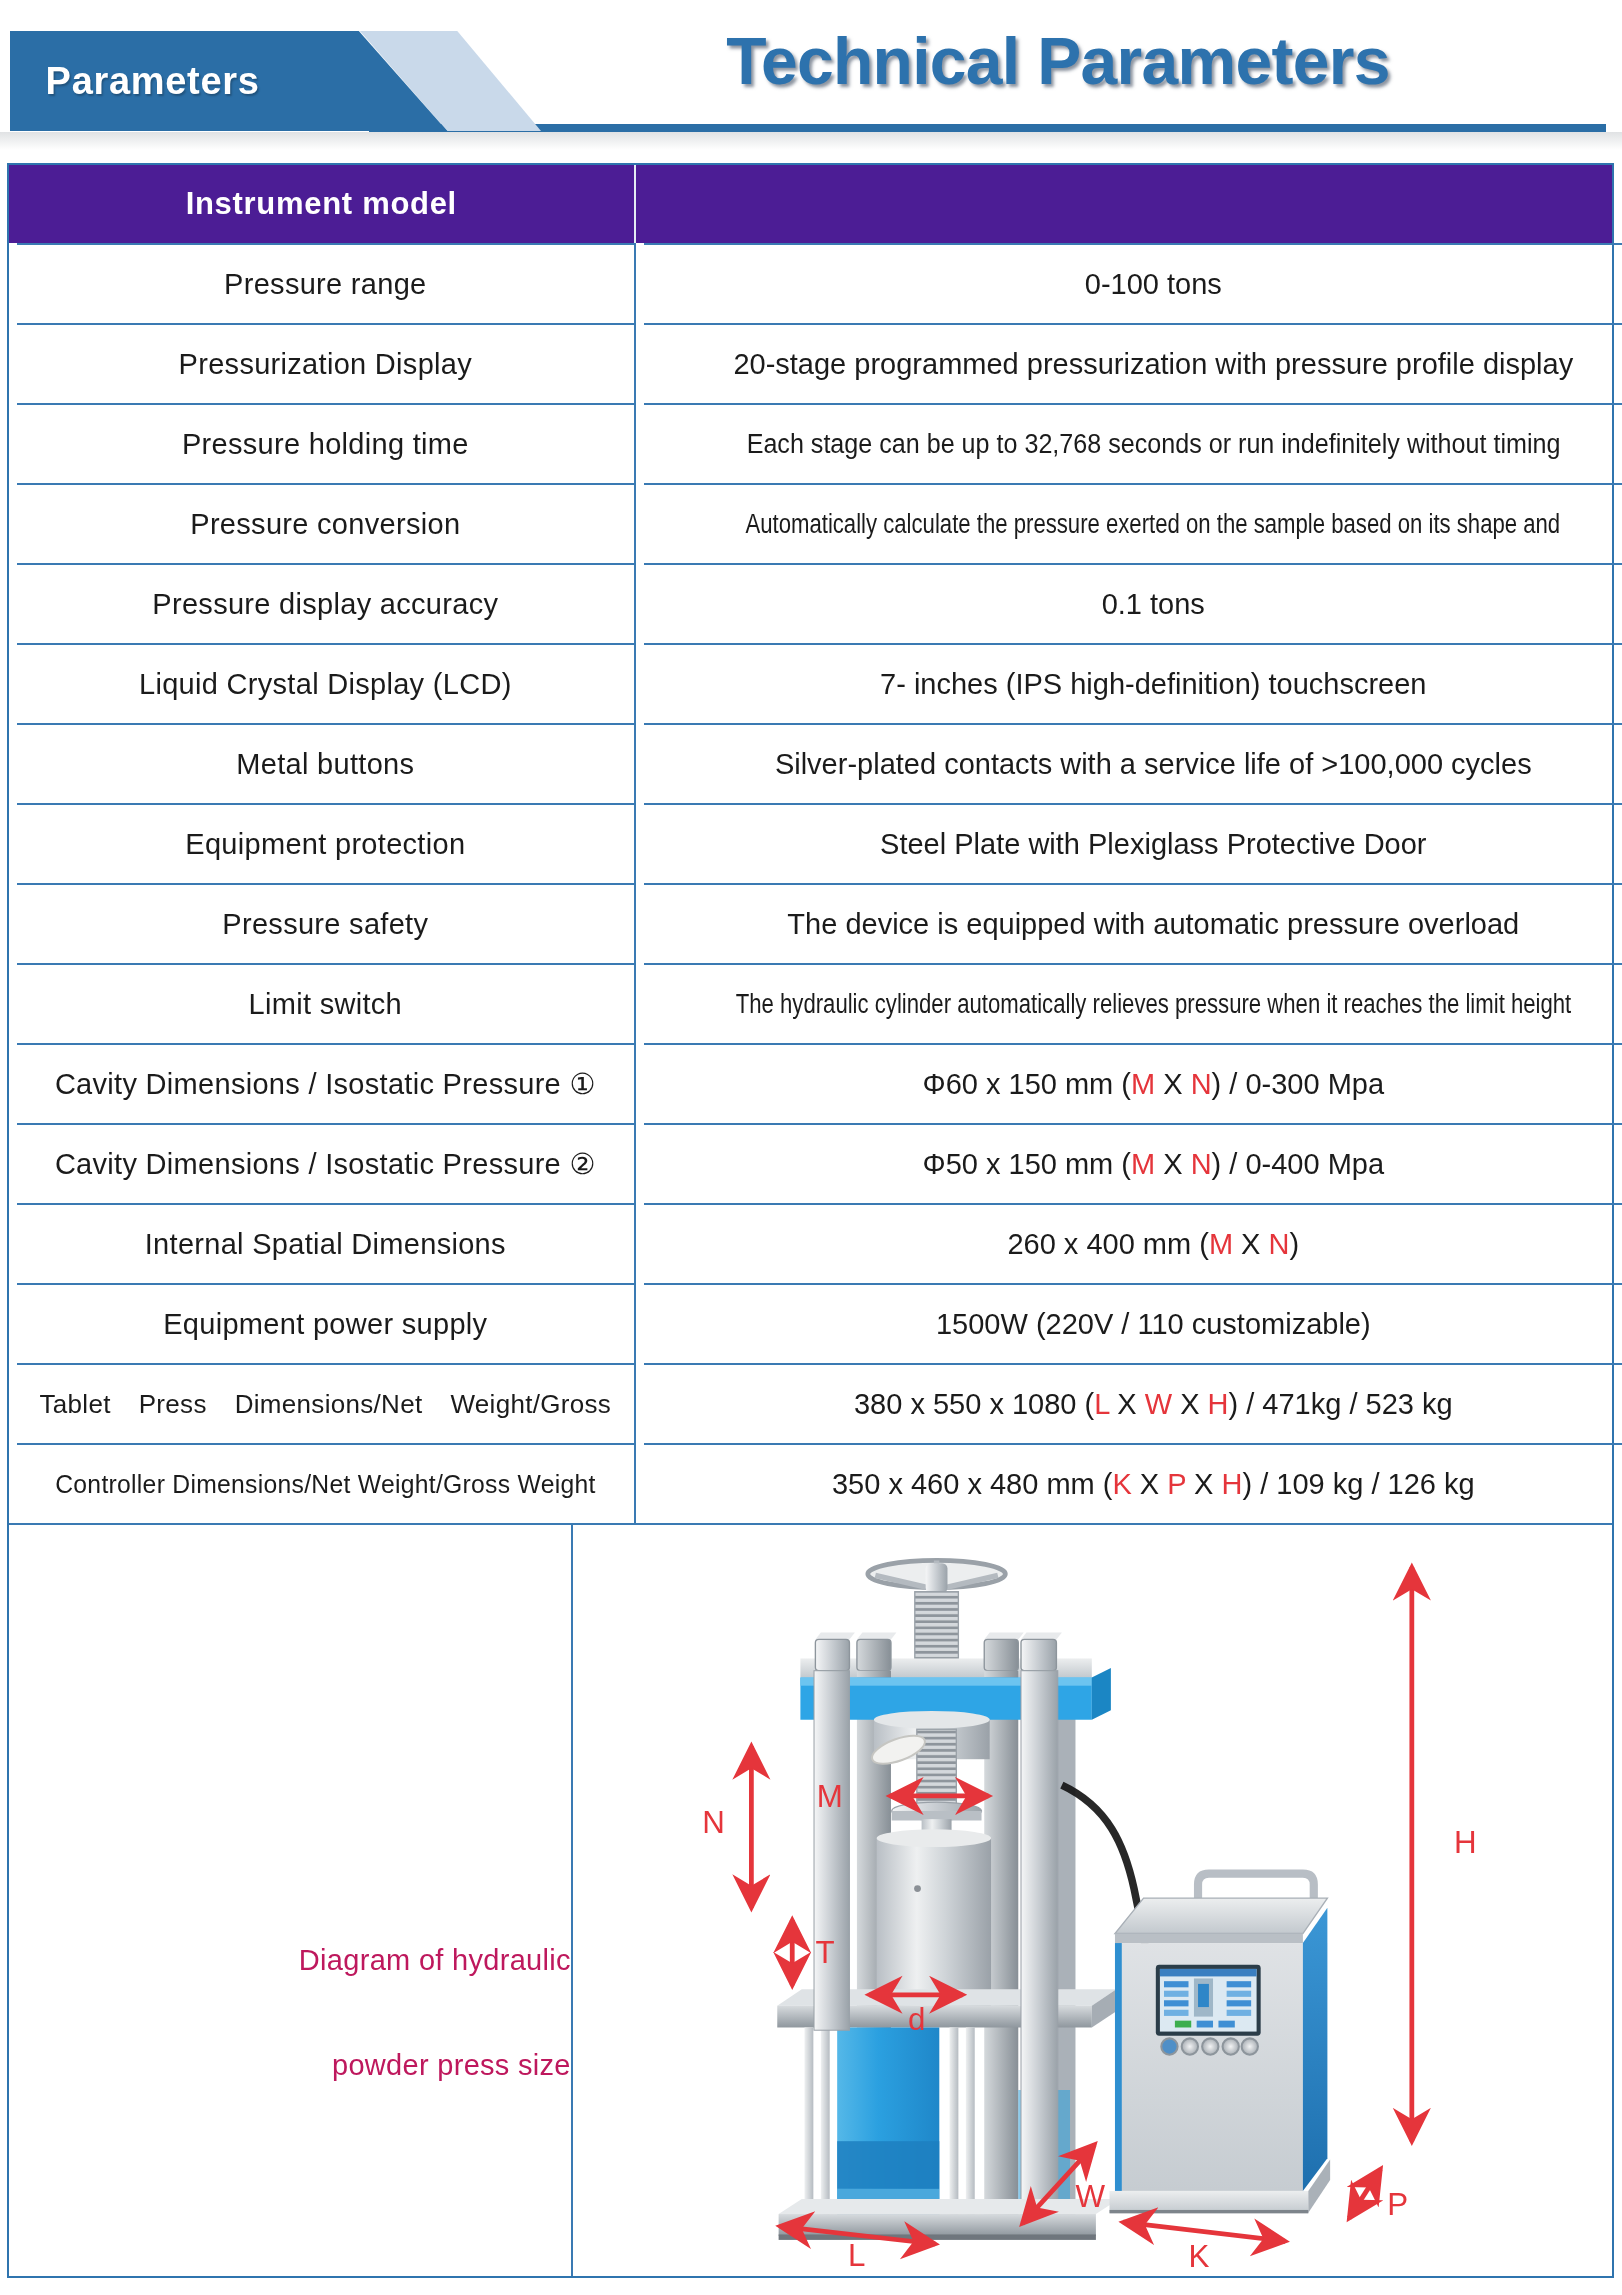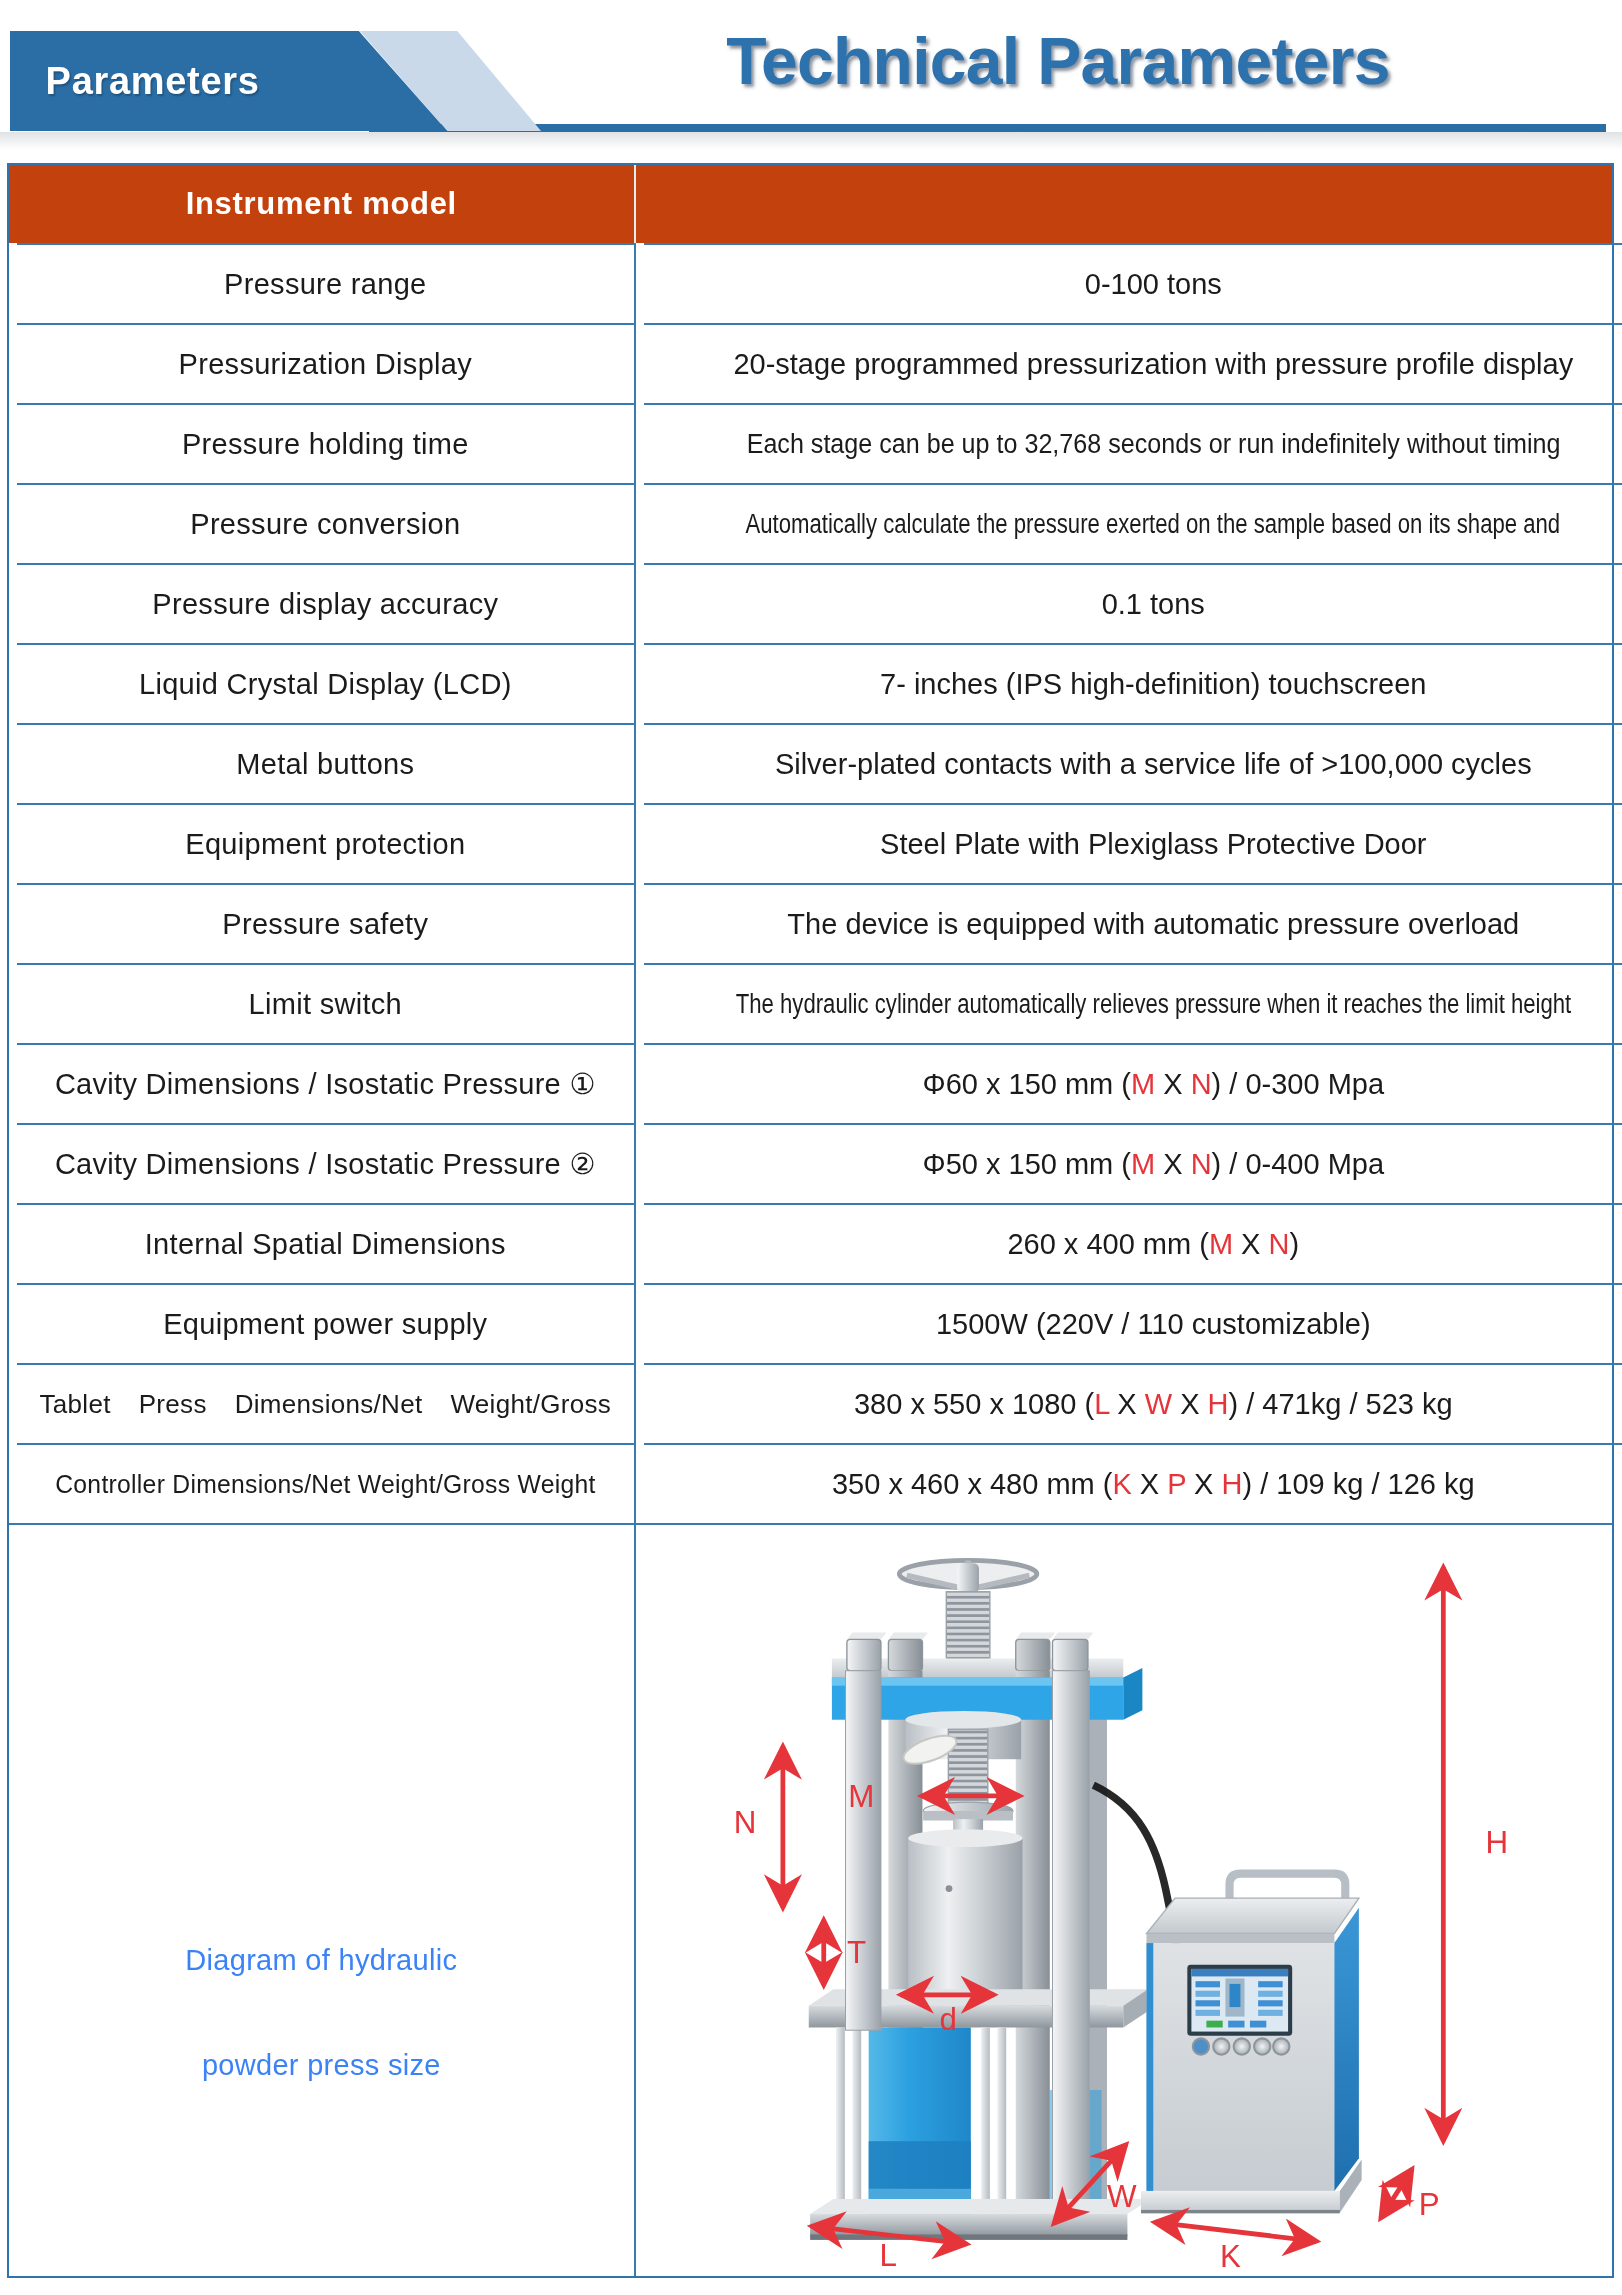--- a/index.html
+++ b/index.html
@@ -15,40 +15,40 @@
   .banner-dark span{display:block;line-height:100px;padding-left:36px;font-size:38px;font-weight:bold;
                     color:#ffffff;letter-spacing:0.7px;text-shadow:1.4px 2px 2px rgba(0,0,0,.25);}
   .banner-shadow{position:absolute;left:0;top:132px;width:1622px;height:18px;z-index:0;
                  background:linear-gradient(rgba(100,110,120,.20),rgba(100,110,120,0));}
   .page-title{position:absolute;left:638px;top:23px;width:840px;text-align:center;z-index:2;
               font-size:66px;font-weight:bold;color:#2d72ad;letter-spacing:-0.7px;
               text-shadow:2.7px 3.4px 3.4px rgba(110,120,135,.8);}
 
   
   .spec-table{position:absolute;left:6.8px;top:163px;width:1607px;border:2.7px solid #2f74ae;box-sizing:border-box;background:#fff;}
-  .t-header{display:grid;grid-template-columns:627px 1fr;height:78px;background:#c2410c;gap:20px;}
+  .t-header{display:grid;grid-template-columns:627px 1fr;height:78px;background:#4c1d95;gap:20px;}
   .t-header .cell{border:none;color:#ffffff;font-size:31px;font-weight:bold;letter-spacing:0.7px;}
   .t-header .cell-label{border-right:2px solid #e4ecf3;}
   .t-rows{display:grid;grid-template-columns:627px 1fr;grid-auto-rows:80px;}
   .cell{display:flex;align-items:center;justify-content:center;box-sizing:border-box;
         text-align:center;color:#1b1b1b;}
   .t-rows .cell{border-top:2.7px solid #3a7ab3;margin-left:8px;}
   .t-rows .cell-label{border-right:2px solid #3a7ab3;font-size:29px;letter-spacing:0.3px;}
   .t-rows .cell-value{font-size:29px;}
   .red{color:#e5353b;}
   .vc-sm{display:inline-block;transform:scaleX(.93);white-space:nowrap;font-size:27px;}
   .vc-xs{display:inline-block;transform:scaleX(.82);white-space:nowrap;font-size:27px;}
   .lc-spread{word-spacing:20.5px;font-size:26px;}
   .lc-cond{display:inline-block;transform:scaleX(.95);white-space:nowrap;font-size:26px;}
 
   
   .diagram-row{display:flex;height:753px;}
-  .diagram-label{width:627px;box-sizing:border-box;border-top:2.7px solid #3a7ab3;border-right:2px solid #3a7ab3;
-                 display:flex;flex-direction:column;align-items:center;justify-content:center;
-                 padding-top:225px;gap:72px;font-size:29px;color:#3b82f6;letter-spacing:0.3px;}
+  .diagram-label{width:564px;box-sizing:border-box;border-top:2.7px solid #3a7ab3;border-right:2px solid #3a7ab3;
+                 display:flex;flex-direction:column;align-items:flex-end;justify-content:center;
+                 padding-top:225px;gap:72px;font-size:29px;color:#be185d;letter-spacing:0.3px;}
   .diagram-canvas{flex:1;box-sizing:border-box;border-top:2.7px solid #3a7ab3;position:relative;}
   .diagram-canvas svg{display:block;width:100%;height:100%;}
   .dim-label{font-size:46px;fill:#e5353b;}
 </style>
 </head>
 <body>
 
 <div class="page">
 
   <div class="banner-shadow"></div>

